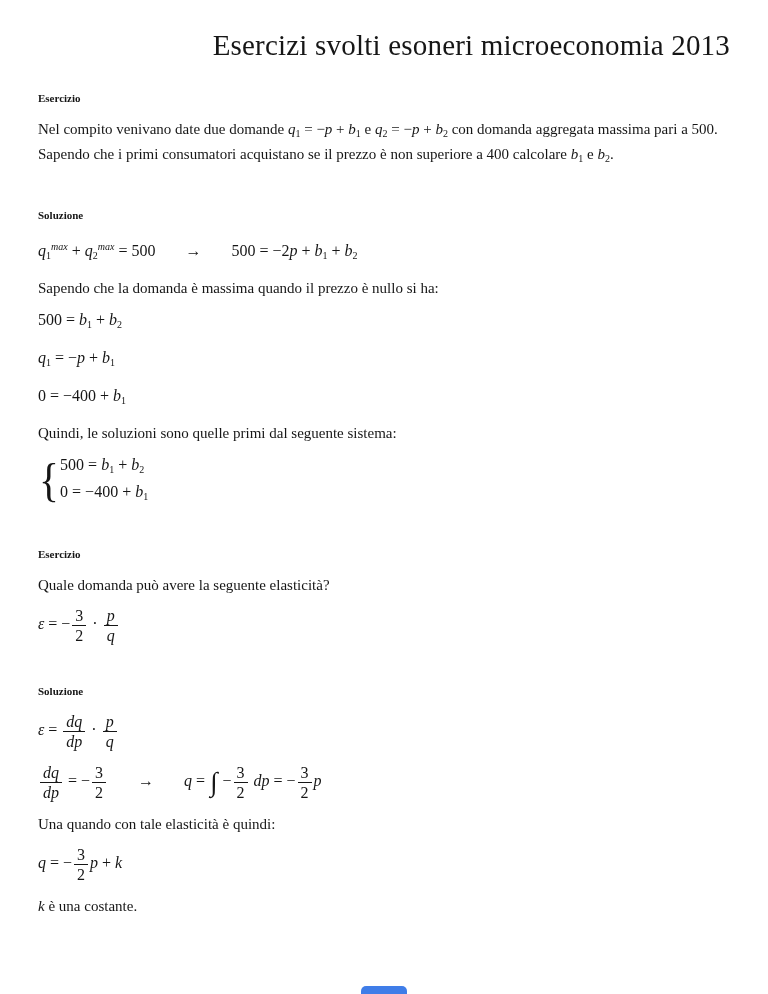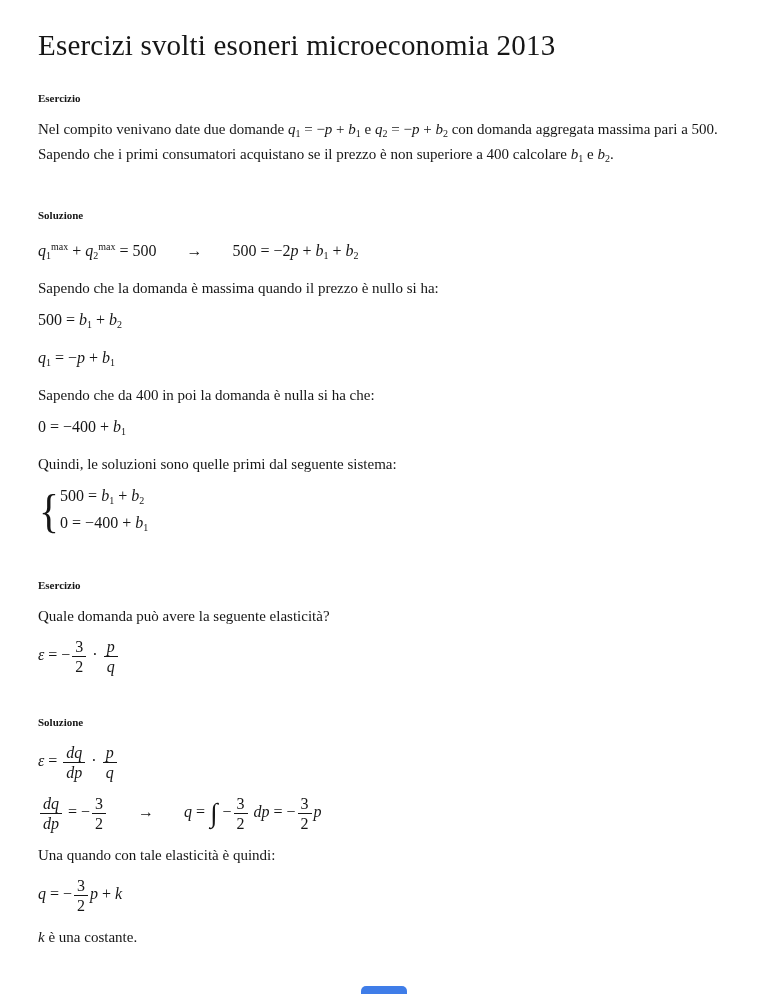--- a/index.html
+++ b/index.html
@@ -9,21 +9,21 @@
     color: #161616;
     font-family: "Liberation Serif", "DejaVu Serif", serif;
     position: relative;
     overflow: hidden;
   }
   .page { padding: 16px 38px 0 38px; }
   .title {
     font-size: 29px;
     font-weight: 400;
     line-height: 38px;
-    text-align: left;
+    text-align: right;
     margin: 10px 0 24px 0;
     letter-spacing: 0.2px;
   }
   .heading {
     font-size: 11px;
     font-weight: 700;
     line-height: 21px;
     margin: 0 0 10px 0;
   }
   .heading.gap { margin-top: 36px; }
@@ -35,21 +35,21 @@
   .equation {
     font-size: 16px;
     line-height: 21px;
     margin: 4px 0 12px 0;
     white-space: nowrap;
   }
   
   .mr { font-style: normal; }
   .mi { font-style: italic; }
   .msub { font-size: 10px; font-style: normal; vertical-align: -3px; }
-  .msup { font-size: 10px; vertical-align: 6px; }
+  .msup { font-size: 10px; font-style: italic; vertical-align: 6px; }
   .marrow { font-style: normal; margin: 0 30px; }
   .mint { font-style: normal; font-size: 27px; line-height: 0; vertical-align: -5px; padding: 0 1px; }
   .mfrac { display: inline-block; vertical-align: -12px; text-align: center; margin: 0 2px; }
   .mfrac .fnum { display: block; border-bottom: 1px solid #161616; padding: 0 3px; line-height: 19px; }
   .mfrac .fden { display: block; padding: 0 3px; line-height: 19px; }
   
   .sys { display: flex; align-items: center; }
   .sysbrace { font-size: 46px; font-style: normal; line-height: 0.9; transform: scaleX(0.9); }
   .syslines { display: flex; flex-direction: column; }
   .sysline { line-height: 22px; }
@@ -70,21 +70,20 @@
 <div class="page">
   <h1 class="title">Esercizi svolti esoneri microeconomia 2013</h1>
   <main>
       <h2 class="heading">Esercizio</h2>
       <p class="para"><span class="mr">Nel compito venivano date due domande </span><span class="mi">q</span><span class="msub">1</span><span class="mr"> = −</span><span class="mi">p</span><span class="mr"> + </span><span class="mi">b</span><span class="msub">1</span><span class="mr"> e </span><span class="mi">q</span><span class="msub">2</span><span class="mr"> = −</span><span class="mi">p</span><span class="mr"> + </span><span class="mi">b</span><span class="msub">2</span><span class="mr"> con domanda aggregata massima pari a 500. Sapendo che i primi consumatori acquistano se il prezzo è non superiore a 400 calcolare </span><span class="mi">b</span><span class="msub">1</span><span class="mr"> e </span><span class="mi">b</span><span class="msub">2</span><span class="mr">.</span></p>
       <h2 class="heading gap">Soluzione</h2>
       <div class="equation"><span class="mi">q</span><span class="msub">1</span><span class="msup">max</span><span class="mr"> + </span><span class="mi">q</span><span class="msub">2</span><span class="msup">max</span><span class="mr"> = 500</span><span class="marrow">→</span><span class="mr">500 = −2</span><span class="mi">p</span><span class="mr"> + </span><span class="mi">b</span><span class="msub">1</span><span class="mr"> + </span><span class="mi">b</span><span class="msub">2</span></div>
       <p class="para">Sapendo che la domanda è massima quando il prezzo è nullo si ha:</p>
       <div class="equation"><span class="mr">500 = </span><span class="mi">b</span><span class="msub">1</span><span class="mr"> + </span><span class="mi">b</span><span class="msub">2</span></div>
       <div class="equation"><span class="mi">q</span><span class="msub">1</span><span class="mr"> = −</span><span class="mi">p</span><span class="mr"> + </span><span class="mi">b</span><span class="msub">1</span></div>
-      <p class="para">Sapendo che da 400 in poi la domanda è nulla si ha che:</p>
       <div class="equation"><span class="mr">0 = −400 + </span><span class="mi">b</span><span class="msub">1</span></div>
       <p class="para">Quindi, le soluzioni sono quelle primi dal seguente sistema:</p>
       <div class="equation sys">
         <span class="sysbrace">{</span>
         <span class="syslines">
           <span class="sysline"><span class="mr">500 = </span><span class="mi">b</span><span class="msub">1</span><span class="mr"> + </span><span class="mi">b</span><span class="msub">2</span></span>
           <span class="sysline"><span class="mr">0 = −400 + </span><span class="mi">b</span><span class="msub">1</span></span>
         </span>
       </div>
       <h2 class="heading gap">Esercizio</h2>

